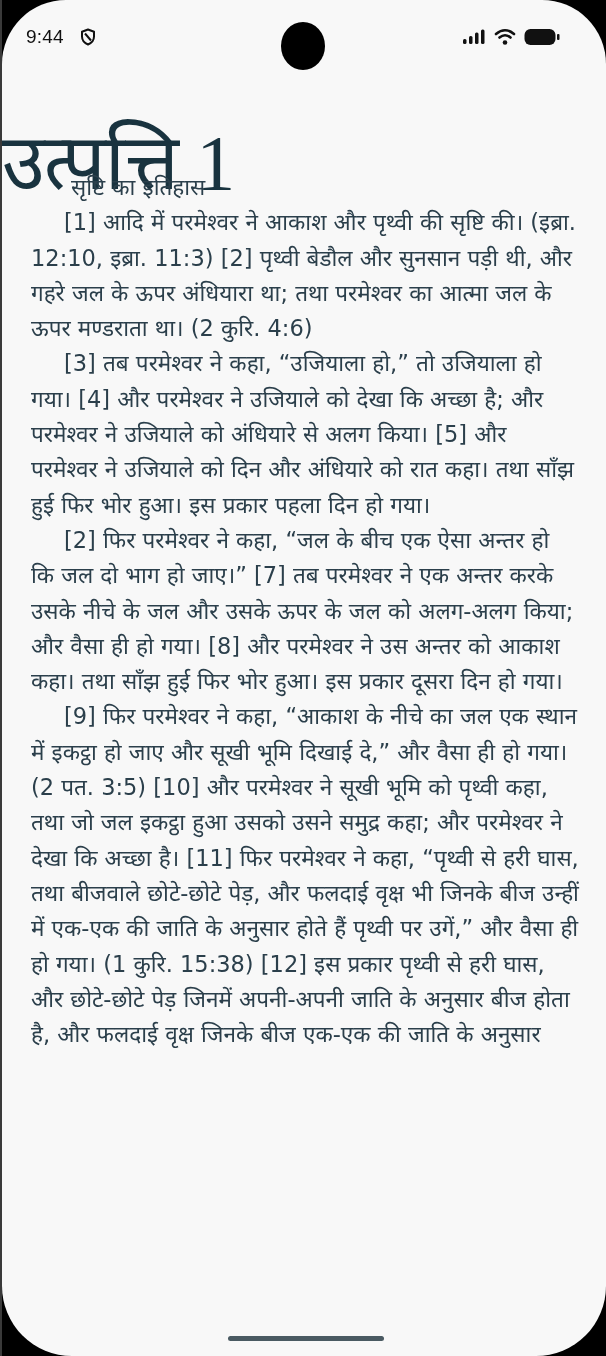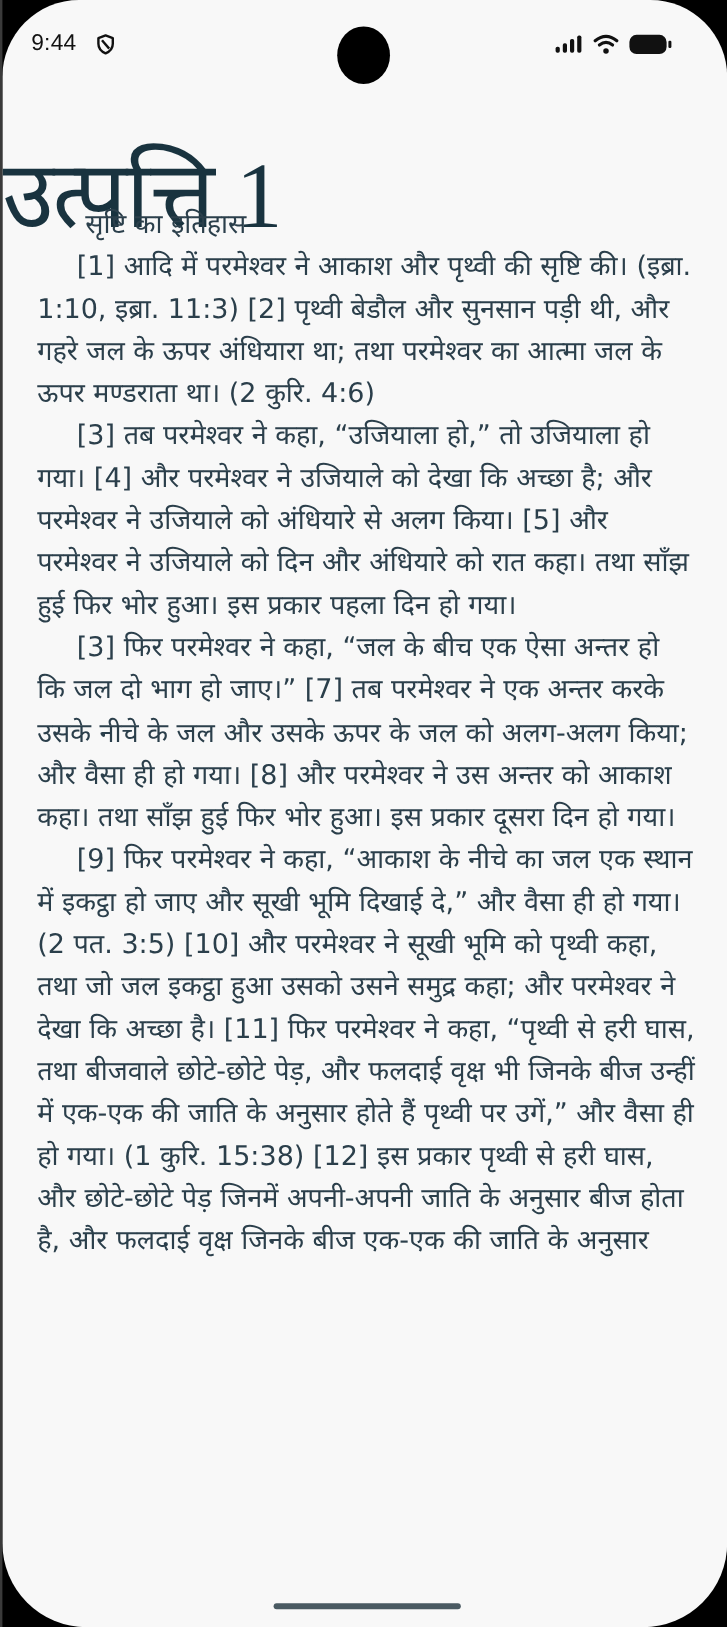--- a/index.html
+++ b/index.html
@@ -154,25 +154,25 @@
       </span>
     </div>
   </div>
 
   <div class="camera"></div>
 
   <h1 class="title">उत्पत्ति 1</h1>
 
   <div class="content">
     <span class="heading">सृष्टि का इतिहास</span>
-    <span class="para">[1] आदि में परमेश्वर ने आकाश और पृथ्वी की सृष्टि की। (इब्रा. 1:10, इब्रा. 11:3)   [2] पृथ्वी बेडौल और सुनसान पड़ी थी, और गहरे जल के ऊपर अंधियारा था; तथा परमेश्वर का आत्मा जल के ऊपर मण्डराता था। (2 कुरि. 4:6)</span>
+    <span class="para">[1] आदि में परमेश्वर ने आकाश और पृथ्वी की सृष्टि की। (इब्रा. 12:10, इब्रा. 11:3)   [2] पृथ्वी बेडौल और सुनसान पड़ी थी, और गहरे जल के ऊपर अंधियारा था; तथा परमेश्वर का आत्मा जल के ऊपर मण्डराता था। (2 कुरि. 4:6)</span>
 
     <span class="para">[3] तब परमेश्वर ने कहा, “उजियाला हो,” तो उजियाला हो गया।  [4] और परमेश्वर ने उजियाले को देखा कि अच्छा है; और परमेश्वर ने उजियाले को अंधियारे से अलग किया।  [5] और परमेश्वर ने उजियाले को दिन और अंधियारे को रात कहा। तथा साँझ हुई फिर भोर हुआ। इस प्रकार पहला दिन हो गया।</span>
 
-    <span class="para">[3] फिर परमेश्वर ने कहा, “जल के बीच एक ऐसा अन्तर हो कि जल दो भाग हो जाए।”  [7] तब परमेश्वर ने एक अन्तर करके उसके नीचे के जल और उसके ऊपर के जल को अलग-अलग किया; और वैसा ही हो गया।  [8] और परमेश्वर ने उस अन्तर को आकाश कहा। तथा साँझ हुई फिर भोर हुआ। इस प्रकार दूसरा दिन हो गया।</span>
+    <span class="para">[2] फिर परमेश्वर ने कहा, “जल के बीच एक ऐसा अन्तर हो कि जल दो भाग हो जाए।”  [7] तब परमेश्वर ने एक अन्तर करके उसके नीचे के जल और उसके ऊपर के जल को अलग-अलग किया; और वैसा ही हो गया।  [8] और परमेश्वर ने उस अन्तर को आकाश कहा। तथा साँझ हुई फिर भोर हुआ। इस प्रकार दूसरा दिन हो गया।</span>
 
     <span class="para">[9] फिर परमेश्वर ने कहा, “आकाश के नीचे का जल एक स्थान में इकट्ठा हो जाए और सूखी भूमि दिखाई दे,” और वैसा ही हो गया। (2 पत. 3:5)   [10] और परमेश्वर ने सूखी भूमि को पृथ्वी कहा, तथा जो जल इकट्ठा हुआ उसको उसने समुद्र कहा; और परमेश्वर ने देखा कि अच्छा है।  [11] फिर परमेश्वर ने कहा, “पृथ्वी से हरी घास, तथा बीजवाले छोटे-छोटे पेड़, और फलदाई वृक्ष भी जिनके बीज उन्हीं में एक-एक की जाति के अनुसार होते हैं पृथ्वी पर उगें,” और वैसा ही हो गया। (1 कुरि. 15:38)   [12] इस प्रकार पृथ्वी से हरी घास, और छोटे-छोटे पेड़ जिनमें अपनी-अपनी जाति के अनुसार बीज होता है, और फलदाई वृक्ष जिनके बीज एक-एक की जाति के अनुसार</span>
   </div>
 
   <div class="home-indicator"></div>
 </div>
 
 <div class="left-rim"></div>
 
 </body></html>

